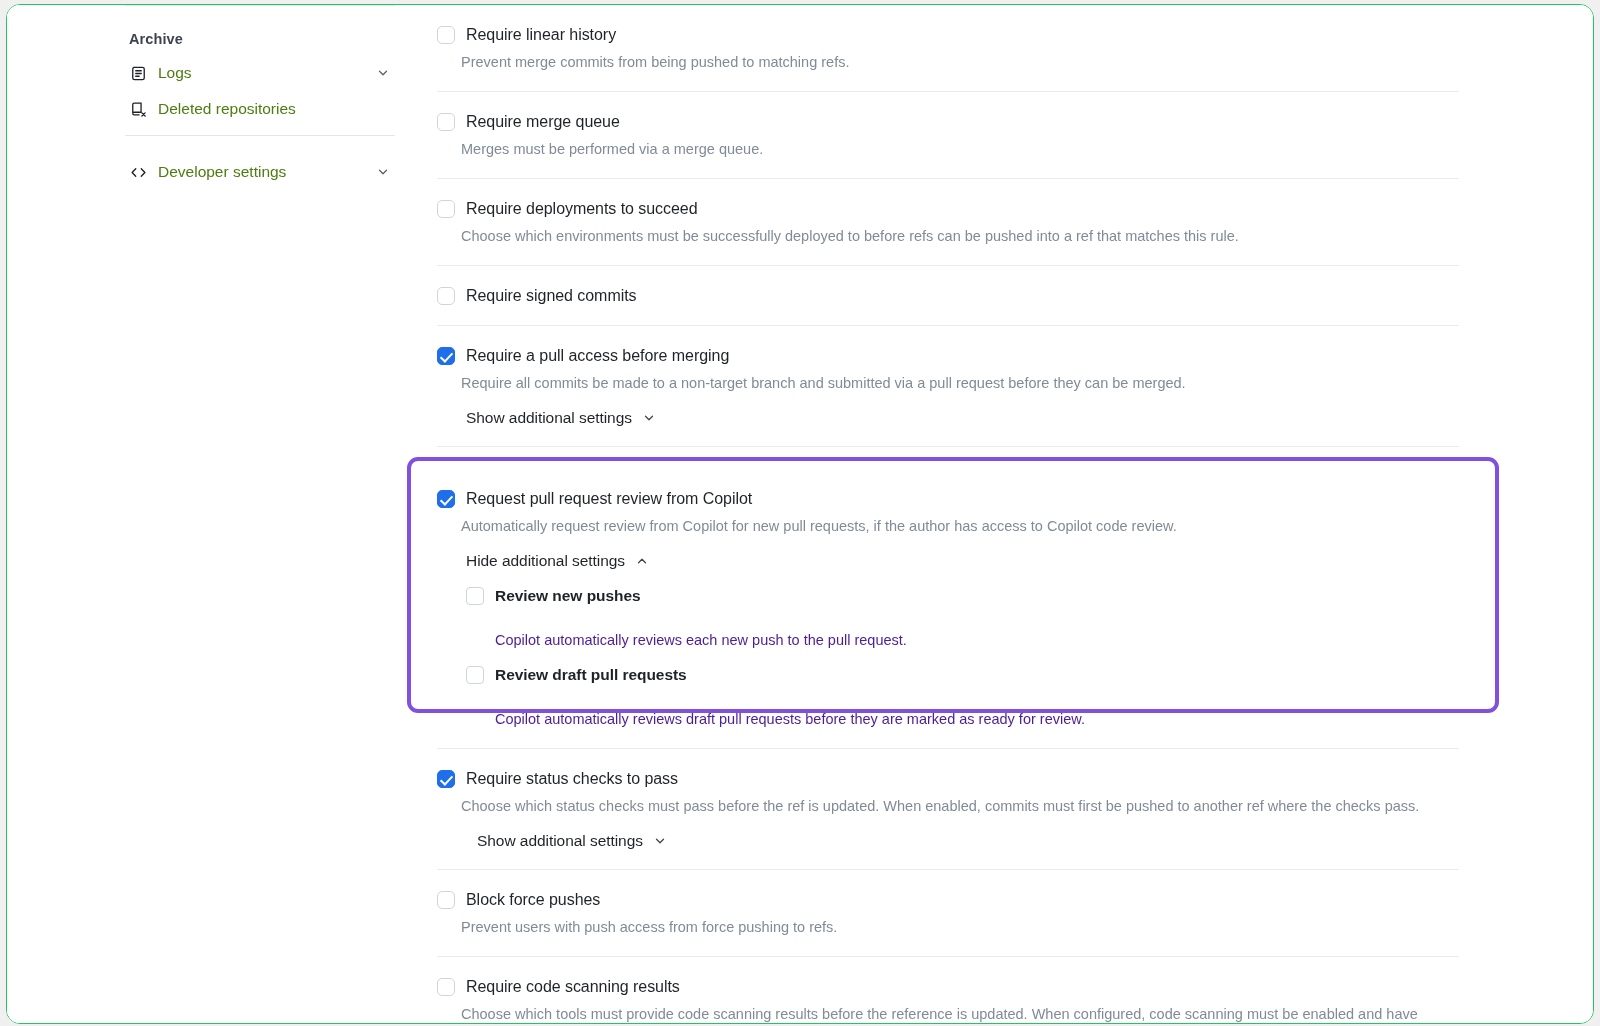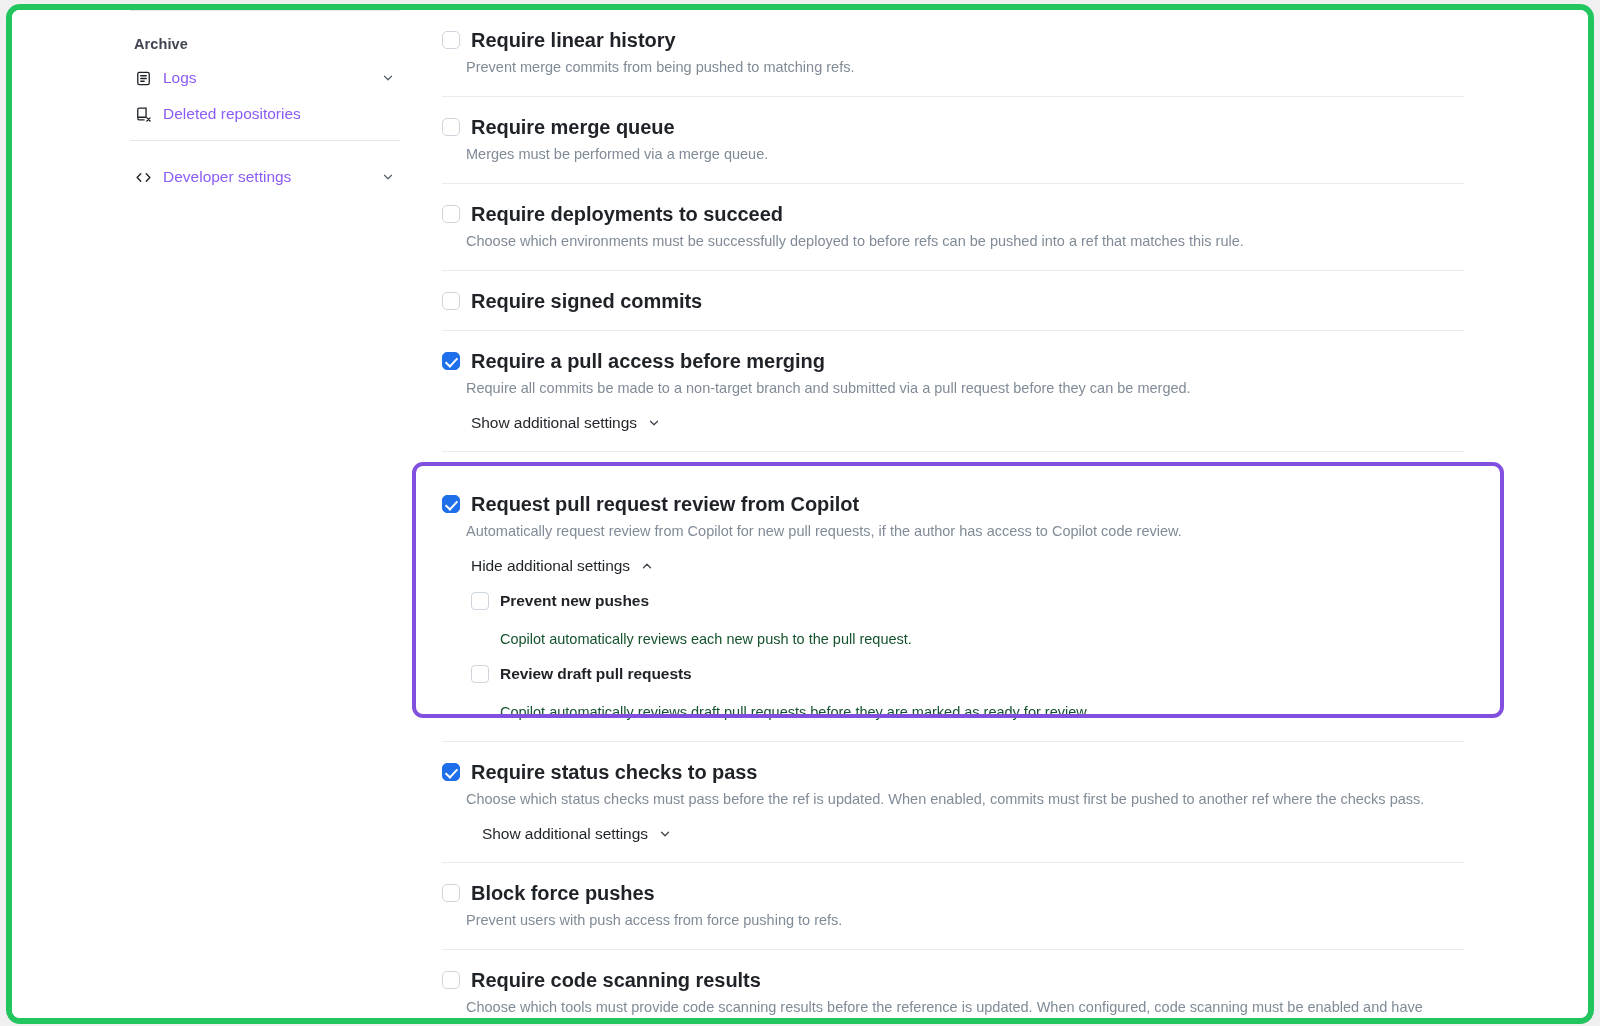--- a/index.html
+++ b/index.html
@@ -12,21 +12,21 @@
     font-family: "Liberation Sans", sans-serif;
   }
 
   .window {
     position: absolute;
     left: 6px;
     top: 4px;
     width: 1588px;
     height: 1020px;
     background: #ffffff;
-    border: 6px solid #22c55e;
+    border: 1px solid #22c55e;
     border-radius: 14px;
     overflow: hidden;
   }
 
   .page {
     position: absolute;
     inset: 0;
     display: flex;
     background: #ffffff;
   }
@@ -77,21 +77,21 @@
     height: 18px;
     flex: 0 0 18px;
     display: flex;
     align-items: center;
     justify-content: center;
     color: #1f2328;
   }
 
   .sidebar-item .lbl {
     font-size: 15.5px;
-    color: #8b5cf6;
+    color: #4d7c0f;
     font-weight: 400;
     white-space: nowrap;
   }
 
   .sidebar-item .chev {
     position: absolute;
     right: 4px;
     top: 50%;
     transform: translateY(-50%);
     width: 16px;
@@ -167,22 +167,22 @@
     border: solid #ffffff;
     border-width: 0 2px 2px 0;
     transform: rotate(43deg);
   }
   .cbx.sub {
     border-radius: 4px;
     border-color: #cfd5dc;
   }
 
   .rule-title {
-    font-size: 20px;
-    font-weight: 700;
+    font-size: 16px;
+    font-weight: 400;
     color: #1f2328;
     line-height: 20px;
     letter-spacing: -0.05px;
   }
 
   .rule-desc {
     font-size: 14.5px;
     color: #808b97;
     line-height: 20px;
     margin-top: 7px;
@@ -242,23 +242,23 @@
 
   .sub-title {
     font-size: 15.5px;
     font-weight: 600;
     color: #1f2328;
     line-height: 19px;
     letter-spacing: -0.05px;
   }
   .sub-desc {
     font-size: 14.5px;
-    color: #14532d;
+    color: #4c1d95;
     line-height: 20px;
-    margin-top: 19px;
+    margin-top: 25px;
   }
 
   .indent-more { margin-left: 40px; }
 </style>
 </head>
 <body>
 
 <div class="window">
   <div class="page">
 
@@ -393,21 +393,21 @@
                 <svg width="14" height="14" viewBox="0 0 16 16" fill="none" stroke="currentColor" stroke-width="1.5" stroke-linecap="round" stroke-linejoin="round">
                   <path d="M4 10l4-4 4 4"></path>
                 </svg>
               </span>
             </div>
 
             <div class="sub-settings">
               <div class="sub-rule">
                 <span class="cbx sub"></span>
                 <div>
-                  <div class="sub-title">Prevent new pushes</div>
+                  <div class="sub-title">Review new pushes</div>
                   <div class="sub-desc">Copilot automatically reviews each new push to the pull request.</div>
                 </div>
               </div>
 
               <div class="sub-rule">
                 <span class="cbx sub"></span>
                 <div>
                   <div class="sub-title">Review draft pull requests</div>
                   <div class="sub-desc">Copilot automatically reviews draft pull requests before they are marked as ready for review.</div>
                 </div>

